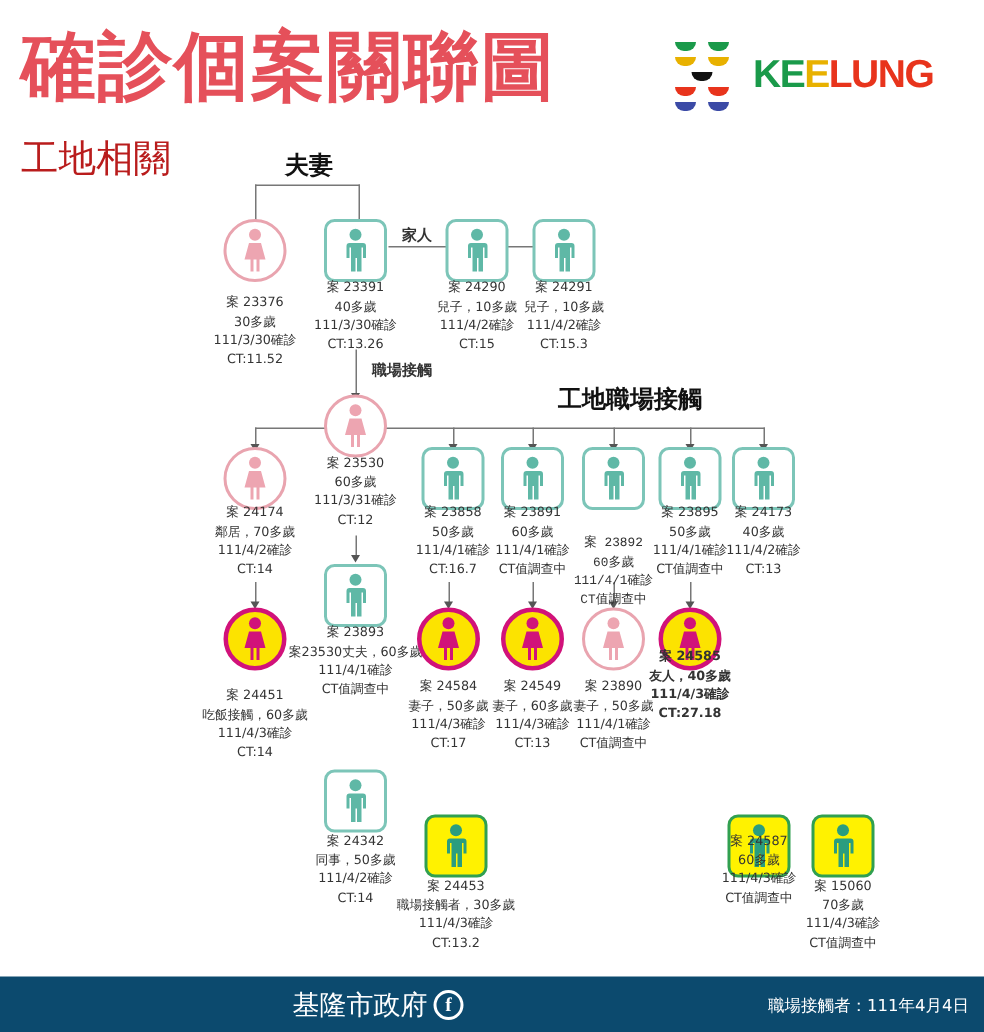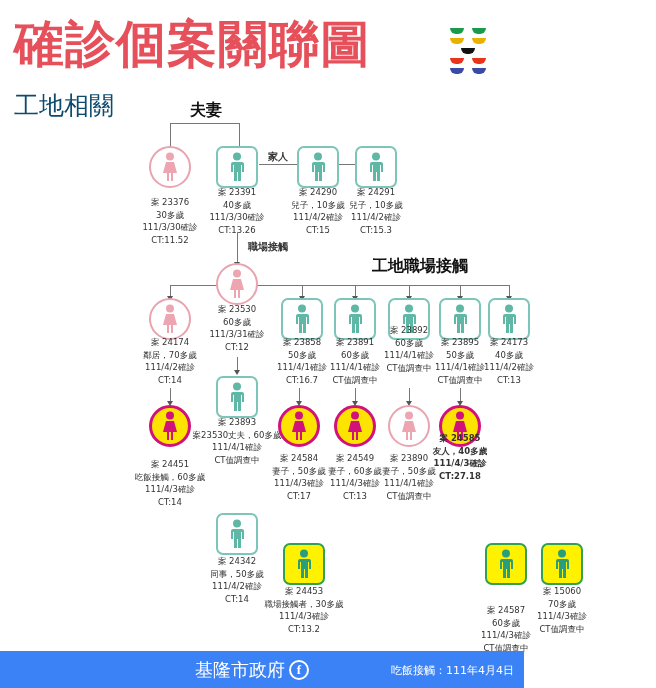--- a/index.html
+++ b/index.html
@@ -1,35 +1,35 @@
 <!DOCTYPE html>
 <html><head>
 <meta charset="utf-8">
 <style>
   * { box-sizing: border-box; margin: 0; padding: 0; }
   html, body { width: 656px; height: 688px; background: #fff; overflow: hidden; }
   body { position: relative; font-family: "DejaVu Sans", sans-serif; color: #333; }
   .title { position: absolute; left: 14px; top: 14px; font-size: 50px; font-weight: bold; color: #e5505a; letter-spacing: 1px; line-height: 60px; font-family: "DejaVu Sans", sans-serif; }
-  .subtitle { position: absolute; left: 14px; top: 90px; font-size: 25px; color: #0c4a6e; line-height: 32px; }
+  .subtitle { position: absolute; left: 14px; top: 90px; font-size: 25px; color: #b91c1c; line-height: 32px; }
   .logo { position: absolute; left: 448px; top: 24px; width: 200px; height: 56px; }
   .logo-mark { position: absolute; left: 0; top: 0; width: 44px; height: 56px; }
   .logo-mark span { position: absolute; width: 14px; height: 6px; border-radius: 0 0 7px 7px; }
   .logo-text { position: absolute; left: 54px; top: 10px; font-size: 26px; font-weight: bold; font-family: "Liberation Sans", sans-serif; letter-spacing: -1px; }
   .label { position: absolute; font-size: 10px; color: #333; white-space: nowrap; font-weight: bold; }
   .label-big { position: absolute; font-size: 16px; font-weight: bold; color: #111; white-space: nowrap; }
   .line { position: absolute; background: #777; }
   .arrow { position: absolute; width: 0; height: 0; border-left: 3px solid transparent; border-right: 3px solid transparent; border-top: 5px solid #555; }
   .node { position: absolute; width: 42px; height: 42px; display: flex; align-items: center; justify-content: center; }
   .node.teal-sq { border: 2px solid #7cc5b8; border-radius: 7px; background: #fff; }
   .node.pink-c { border: 2px solid #e9a4af; border-radius: 50%; background: #fff; }
   .node.yellow-c { border: 3px solid #d1127a; border-radius: 50%; background: #fce300; }
   .node.yellow-sq { border: 2px solid #31a050; border-radius: 7px; background: #fff200; }
   .node svg { display: block; }
   .info { position: absolute; width: 110px; text-align: center; font-size: 8.5px; line-height: 12.5px; color: #333; }
-  .footer { position: absolute; left: 0; top: 651px; width: 524px; height: 37px; background: #3b82f6; }
+  .footer { position: absolute; left: 0; top: 651px; width: 656px; height: 37px; background: #0c4a6e; }
   .footer-main { position: absolute; left: 195px; top: 7px; font-size: 18px; color: #fff; white-space: nowrap; display: flex; align-items: center; }
   .fb-icon { display: inline-block; width: 20px; height: 20px; border: 2px solid #fff; border-radius: 50%; color: #fff; font-size: 13px; font-weight: bold; line-height: 16px; text-align: center; margin: 0 4px; font-family: "Liberation Serif", serif; }
   .footer-date { position: absolute; right: 10px; top: 12px; font-size: 11px; color: #fff; }
 </style>
 </head>
 <body>
 
 <div class="title">確診個案關聯圖</div>
 <div class="subtitle">工地相關</div>
 
@@ -38,20 +38,21 @@
     <span style="left:2px;top:4px;background:#1a9a4a"></span>
       <span style="left:24px;top:4px;background:#1a9a4a"></span>
     <span style="left:2px;top:14px;background:#e8b100"></span>
       <span style="left:24px;top:14px;background:#e8b100"></span>
     <span style="left:13px;top:24px;background:#111"></span>
     <span style="left:2px;top:34px;background:#e8341c"></span>
       <span style="left:24px;top:34px;background:#e8341c"></span>
     <span style="left:2px;top:44px;background:#3b4aa6"></span>
       <span style="left:24px;top:44px;background:#3b4aa6"></span>
   </div>
+  <div class="logo-text" id="logo-text"><span style="color: rgb(26, 154, 74);">K</span><span style="color: rgb(26, 154, 74);">E</span><span style="color: rgb(232, 177, 0);">E</span><span style="color: rgb(232, 52, 28);">L</span><span style="color: rgb(232, 52, 28);">U</span><span style="color: rgb(232, 52, 28);">N</span><span style="color: rgb(232, 52, 28);">G</span></div>
 </div>
 
 <div id="lines">
 
   <div class="line" style="left:170px;top:123px;width:1px;height:24px"></div>
   <div class="line" style="left:170px;top:123px;width:70px;height:1px"></div>
   <div class="line" style="left:239px;top:123px;width:1px;height:24px"></div>
 
   <div class="line" style="left:259px;top:164px;width:39px;height:1px"></div>
   <div class="line" style="left:337px;top:164px;width:19px;height:1px"></div>
@@ -208,21 +209,21 @@
       <div>CT值調查中</div>
     </div>
     <div class="node teal-sq" style="left: 388px; top: 298px;">
       <span>
         <svg width="18" height="30" viewBox="0 0 18 30">
           <circle cx="9" cy="4.5" r="4" fill="#5fb8a6"></circle>
           <path d="M4 10 h10 q2 0 2 2 v8 h-2 v-7 h-1 v16 h-3 v-9 h-1 v9 h-3 v-16 h-1 v7 h-2 v-8 q0-2 2-2z" fill="#5fb8a6"></path>
         </svg>
       </span>
     </div>
-    <div class="info" style="left: 354px; top: 324px;">
+    <div class="info" style="left: 354px; top: 356px; font-family: Liberation Mono, monospace;">
       <div>案 23892</div>
       <div>60多歲</div>
       <div>111/4/1確診</div>
       <div>CT值調查中</div>
     </div>
     <div class="node teal-sq" style="left: 439px; top: 298px;">
       <span>
         <svg width="18" height="30" viewBox="0 0 18 30">
           <circle cx="9" cy="4.5" r="4" fill="#5fb8a6"></circle>
           <path d="M4 10 h10 q2 0 2 2 v8 h-2 v-7 h-1 v16 h-3 v-9 h-1 v9 h-3 v-16 h-1 v7 h-2 v-8 q0-2 2-2z" fill="#5fb8a6"></path>
@@ -362,21 +363,21 @@
       <div>CT:13.2</div>
     </div>
     <div class="node yellow-sq" style="left: 485px; top: 543px;">
       <span>
         <svg width="18" height="30" viewBox="0 0 18 30">
           <circle cx="9" cy="4.5" r="4" fill="#2a9d7f"></circle>
           <path d="M4 10 h10 q2 0 2 2 v8 h-2 v-7 h-1 v16 h-3 v-9 h-1 v9 h-3 v-16 h-1 v7 h-2 v-8 q0-2 2-2z" fill="#2a9d7f"></path>
         </svg>
       </span>
     </div>
-    <div class="info" style="left: 451px; top: 604px;">
+    <div class="info" style="left: 451px; top: 555px;">
       <div>案 24587</div>
       <div>60多歲</div>
       <div>111/4/3確診</div>
       <div>CT值調查中</div>
     </div>
     <div class="node yellow-sq" style="left: 541px; top: 543px;">
       <span>
         <svg width="18" height="30" viewBox="0 0 18 30">
           <circle cx="9" cy="4.5" r="4" fill="#2a9d7f"></circle>
           <path d="M4 10 h10 q2 0 2 2 v8 h-2 v-7 h-1 v16 h-3 v-9 h-1 v9 h-3 v-16 h-1 v7 h-2 v-8 q0-2 2-2z" fill="#2a9d7f"></path>
@@ -389,14 +390,14 @@
       <div>111/4/3確診</div>
       <div>CT值調查中</div>
     </div>
   </div>
 
 <div class="footer">
   <div class="footer-main">
     <span>基隆市政府</span>
     <span class="fb-icon">f</span>
   </div>
-  <div class="footer-date">吃飯接觸：111年4月4日</div>
+  <div class="footer-date">職場接觸者：111年4月4日</div>
 </div>
 
 </body></html>

